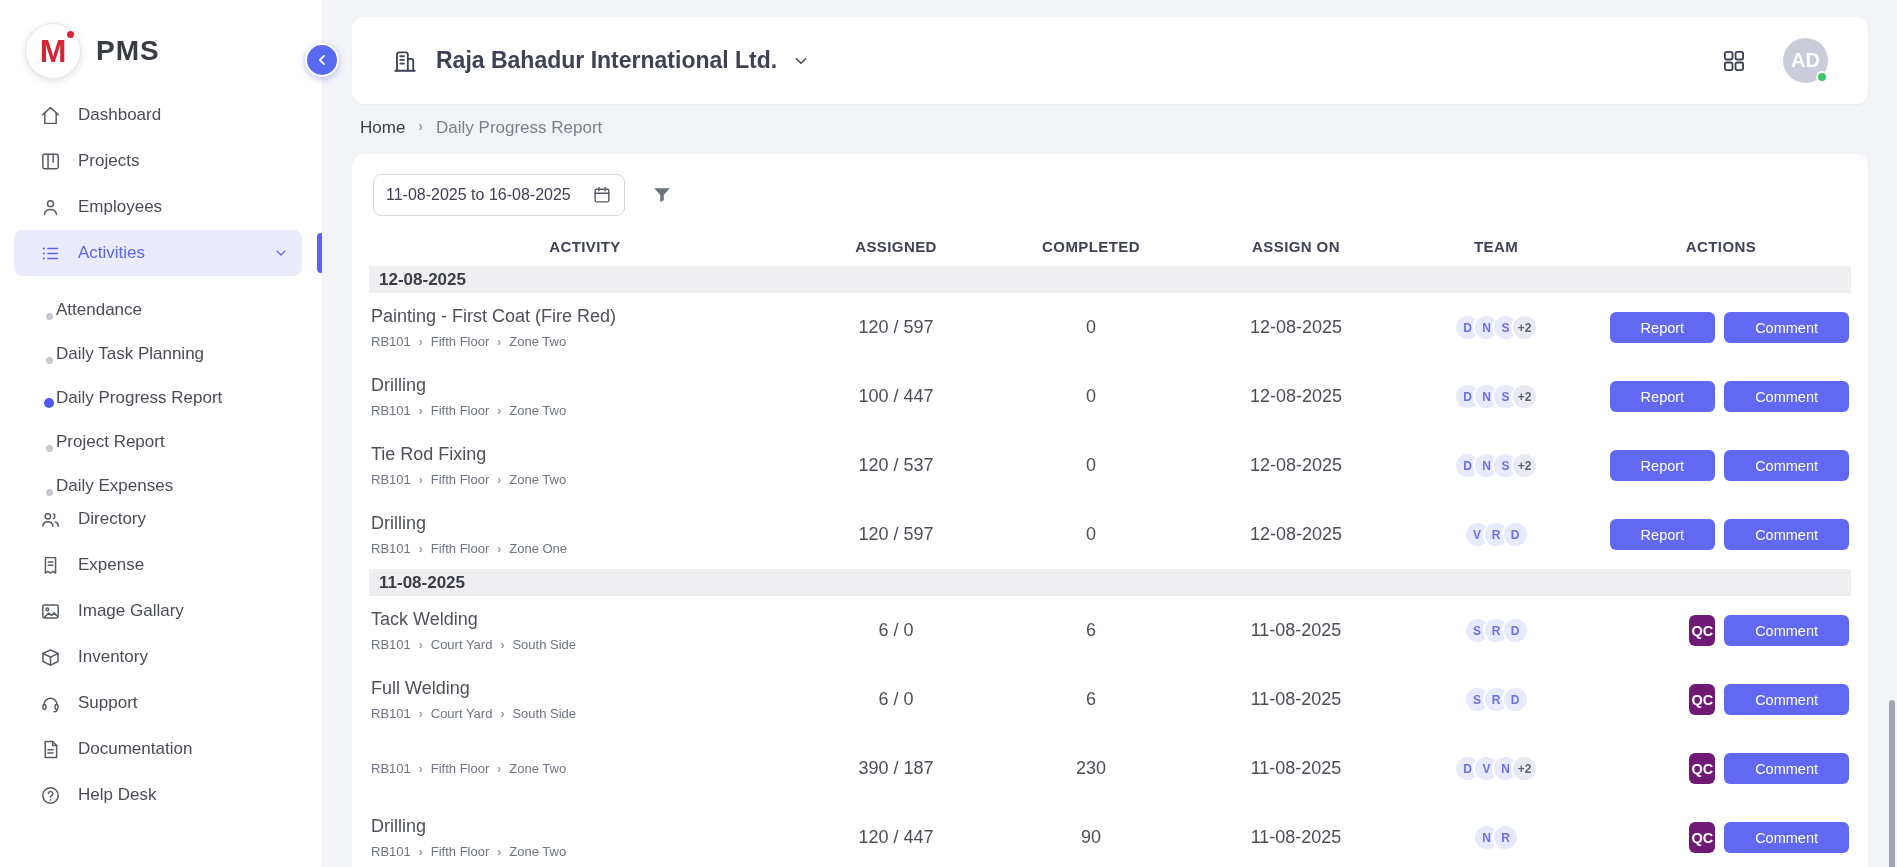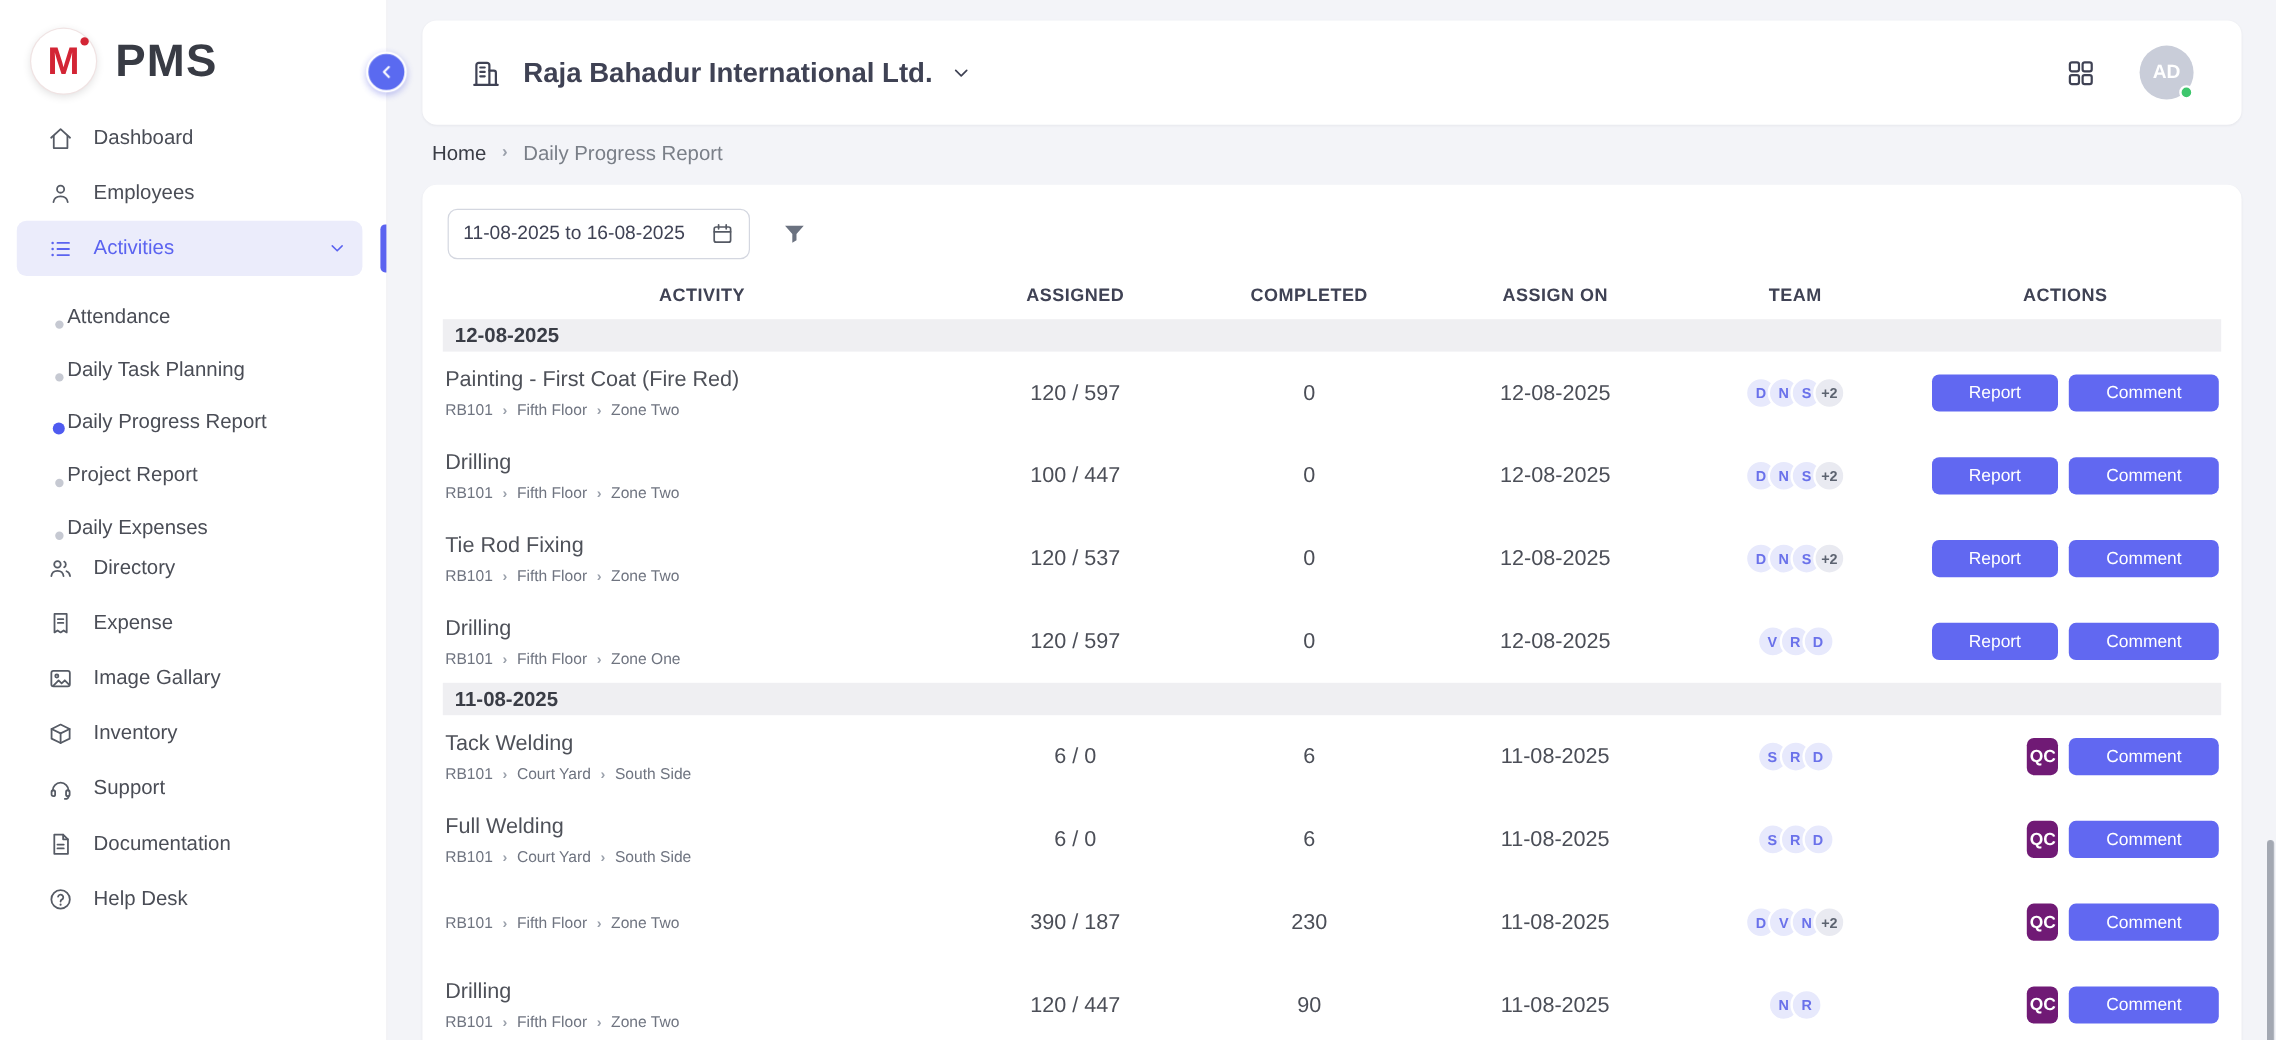--- a/index.html
+++ b/index.html
@@ -19,21 +19,21 @@
   }
   .logo-row { display:flex; align-items:center; gap:16px; padding:24px 0 0 26px; }
   .logo-badge {
     width:54px; height:54px; border-radius:50%; background:#fff; position:relative;
     display:flex; align-items:center; justify-content:center;
     box-shadow:0 0 0 1px #f0e3e3, 0 2px 8px rgba(0,0,0,.14);
     color:#d32535; font-weight:800; font-size:32px;
   }
   .logo-badge::after{ content:""; position:absolute; width:7px; height:7px; border-radius:50%;
     background:#d32535; top:7px; right:6px; }
-  .logo-text { font-size:38px; font-weight:700; color:#383b44; letter-spacing:1px; }
+  .logo-text { font-size:28px; font-weight:700; color:#383b44; letter-spacing:1px; }
   .collapse-btn {
     position:absolute; top:43px; right:-17px; width:34px; height:34px; border-radius:50%;
     background:#5a6af0; border:2px solid #fff; color:#fff; cursor:pointer; z-index:10;
     display:flex; align-items:center; justify-content:center;
     box-shadow:0 2px 6px rgba(60,70,220,.35);
   }
   .collapse-btn .icon{ width:18px; height:18px; }
   nav { margin-top:14px; }
   .nav-item {
     height:46px; display:flex; align-items:center; gap:17px;
@@ -64,21 +64,21 @@
   }
   .company { display:flex; align-items:center; cursor:pointer; }
   .company .b-icon { width:26px; height:26px; color:#3f4254; }
   .company-name { font-size:23px; font-weight:700; color:#3f4254; margin-left:18px; }
   .company .chev { width:20px; height:20px; color:#3f4254; margin-left:14px; }
   .topbar-right { margin-left:auto; display:flex; align-items:center; gap:36px; }
   .apps-icon { width:26px; height:26px; color:#3f4254; cursor:pointer; }
   .avatar {
     width:45px; height:45px; border-radius:50%; background:#c9cdd9; position:relative;
     display:flex; align-items:center; justify-content:center; color:#fff;
-    font-weight:700; font-size:16px; cursor:pointer;
+    font-weight:700; font-size:20px; cursor:pointer;
   }
   .online-dot { position:absolute; bottom:0px; right:0px; width:12px; height:12px;
     border-radius:50%; background:#3ec66d; border:2px solid #fff; }
 
   .breadcrumb { display:flex; align-items:flex-start; gap:13px; margin:14px 0 16px 8px; font-size:17px; }
   .bc-home { color:#3a3d46; cursor:pointer; }
   .bc-sep { color:#9aa0ab; font-size:14px; font-weight:700; }
   .bc-current { color:#7a7f88; }
 
   .content-card {
@@ -151,20 +151,29 @@
           <svg viewBox="0 0 24 24" fill="none" stroke="currentColor" stroke-width="1.7" stroke-linecap="round" stroke-linejoin="round">
             <path d="M3 11.2 12 3l9 8.2"></path>
             <path d="M5.5 9.5V21h13V9.5"></path>
           </svg>
         </span>
         <span class="nav-label">Dashboard</span>
       </div>
       <div class="nav-item">
         <span class="icon">
           <svg viewBox="0 0 24 24" fill="none" stroke="currentColor" stroke-width="1.7" stroke-linecap="round" stroke-linejoin="round">
+            <rect x="3.2" y="3.8" width="17.6" height="16.4" rx="2"></rect>
+            <path d="M9.2 3.8v16.4M15 3.8v9"></path>
+          </svg>
+        </span>
+        <span class="nav-label">Projects</span>
+      </div>
+      <div class="nav-item">
+        <span class="icon">
+          <svg viewBox="0 0 24 24" fill="none" stroke="currentColor" stroke-width="1.7" stroke-linecap="round" stroke-linejoin="round">
             <circle cx="12" cy="7.6" r="3.4"></circle>
             <path d="M5.2 20c.5-3.7 3.2-5.6 6.8-5.6s6.3 1.9 6.8 5.6"></path>
           </svg>
         </span>
         <span class="nav-label">Employees</span>
       </div>
       <div class="nav-item active">
         <span class="icon">
           <svg viewBox="0 0 24 24" fill="none" stroke="currentColor" stroke-width="1.7" stroke-linecap="round" stroke-linejoin="round">
             <path d="M9 6.2h11M9 12h11M9 17.8h11"></path>

